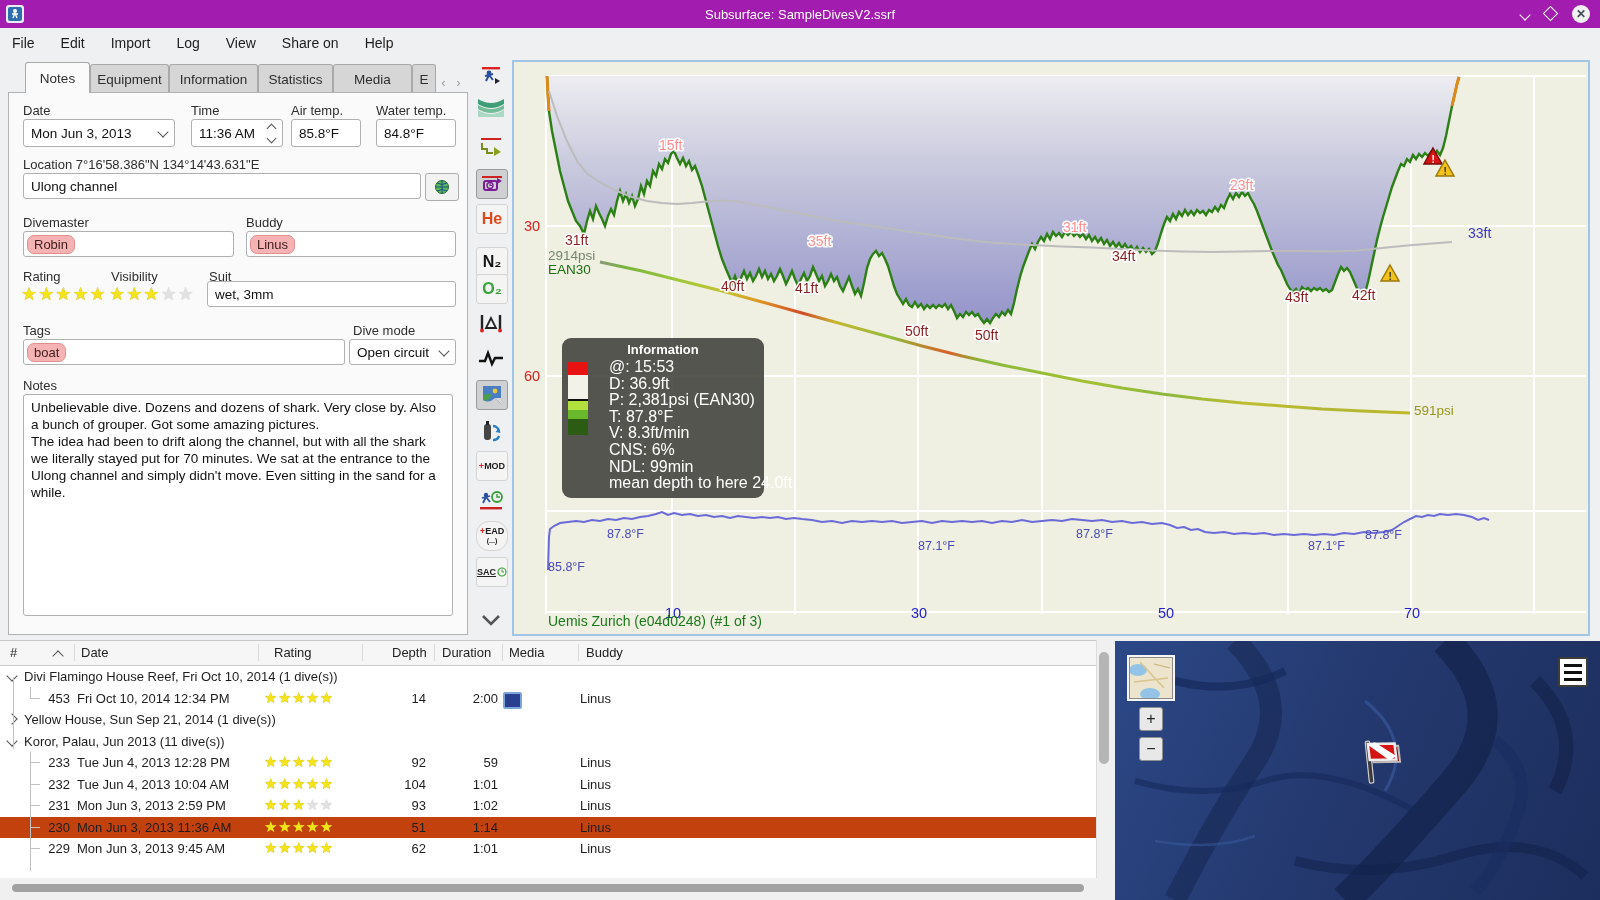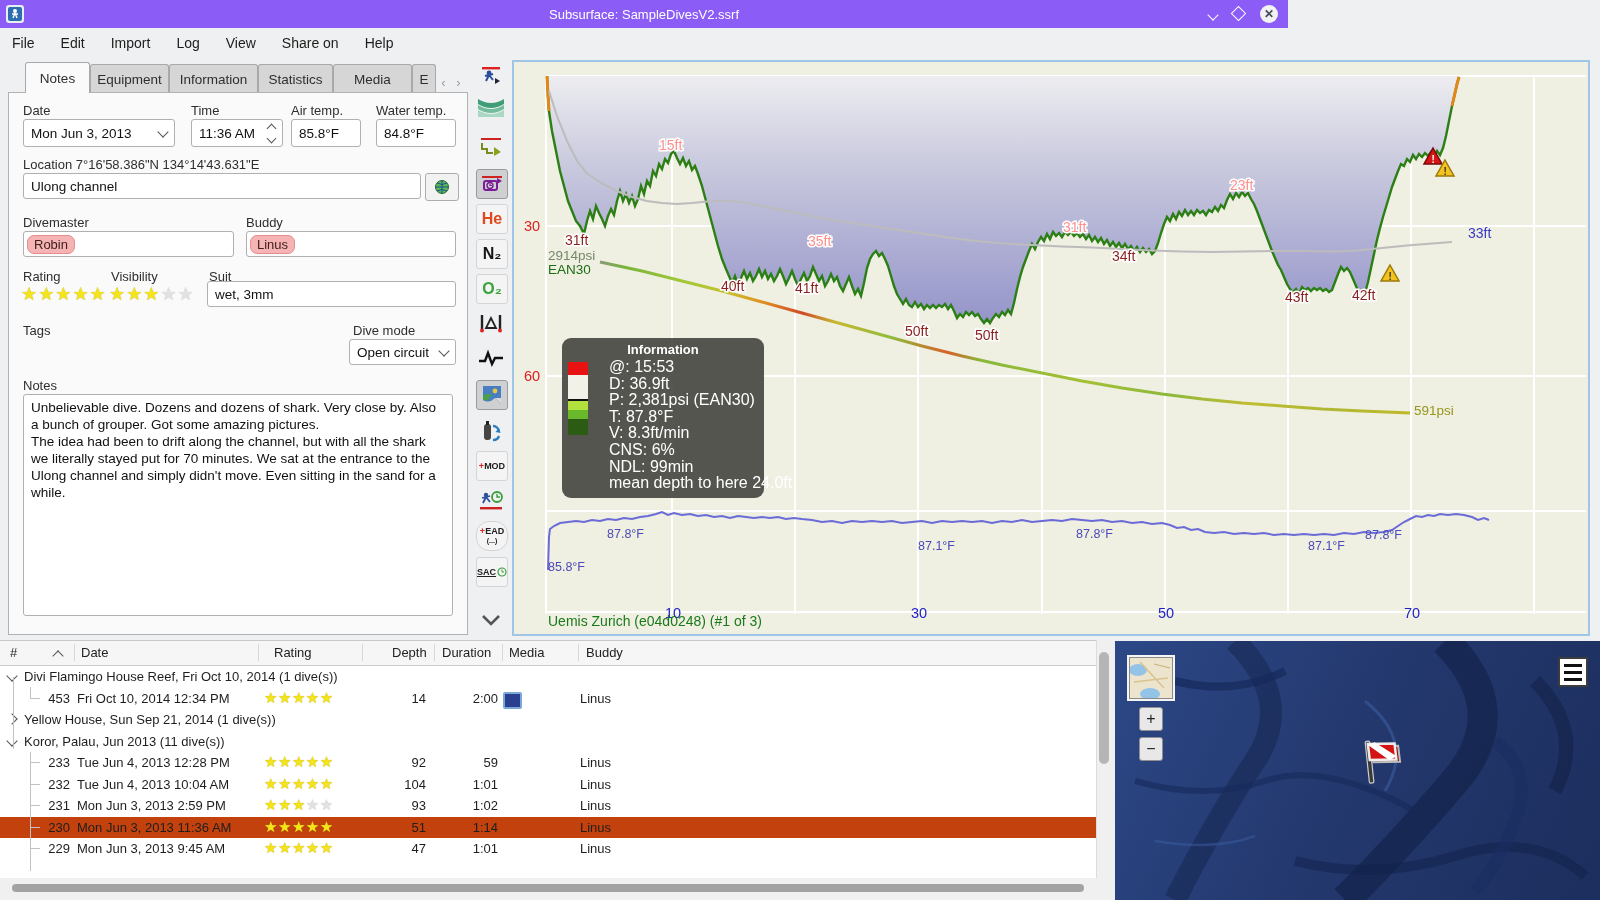--- a/index.html
+++ b/index.html
@@ -1,20 +1,20 @@
 <!DOCTYPE html>
 <html><head>
 <meta charset="utf-8">
 <style>
   html,body{margin:0;padding:0}
   body{width:1600px;height:900px;position:relative;overflow:hidden;
        font-family:"Liberation Sans",sans-serif;background:#eff0f1;color:#222}
   .abs{position:absolute}
   
-  .titlebar{position:absolute;left:0;top:0;width:1288px;height:28px;background:#8b5cf6;
+  .titlebar{position:absolute;left:0;top:0;width:1600px;height:28px;background:#a21caf;
             display:flex;align-items:center;color:#fff;font-size:13px}
   .apptitle{position:absolute;left:0;right:0;text-align:center;pointer-events:none}
   .winbtns{position:absolute;right:10px;top:0;height:28px;display:flex;align-items:center;gap:16px}
   .winbtn{color:#fff;cursor:default;font-size:13px;line-height:1}
   .closebtn{width:18px;height:18px;border-radius:50%;background:#f2f2f2;color:#424d57;
             display:flex;align-items:center;justify-content:center;font-weight:bold;font-size:12px}
   .diamond{display:inline-block;width:9px;height:9px;border:1.4px solid #fff;transform:rotate(45deg)}
   .chev{display:inline-block;width:7px;height:7px;border-right:1.6px solid #fff;border-bottom:1.6px solid #fff;transform:rotate(45deg)}
   
   .menubar{position:absolute;left:0;top:28px;width:1600px;height:30px;background:#eff0f1;
@@ -163,20 +163,23 @@
 
   <span class="flabel" style="left:14px;top:176px">Rating</span>
   <span class="flabel" style="left:102px;top:176px">Visibility</span>
   <span class="flabel" style="left:200px;top:176px">Suit</span>
   <div class="abs" style="left:12px;top:192px" id="rating-stars"><span class="star on">★</span><span class="star on">★</span><span class="star on">★</span><span class="star on">★</span><span class="star on">★</span></div>
   <div class="abs" style="left:100px;top:192px" id="visibility-stars"><span class="star on">★</span><span class="star on">★</span><span class="star on">★</span><span class="star off">★</span><span class="star off">★</span></div>
   <input class="field" style="left: 198px; top: 188px; width: 249px; height: 26px;" value="wet, 3mm">
 
   <span class="flabel" style="left:14px;top:230px">Tags</span>
   <span class="flabel" style="left:344px;top:230px">Dive mode</span>
+  <div class="field" style="left:14px;top:246px;width:322px;height:26px;padding:0 3px">
+    <span class="chip">boat</span>
+  </div>
   <div class="field combo" style="left:340px;top:246px;width:107px;height:26px">
     <span>Open circuit</span>
       <span class="cArrow"></span>
   </div>
 
   <span class="flabel" style="left:14px;top:285px">Notes</span>
   <textarea class="field" style="left: 14px; top: 301px; width: 430px; height: 222px; padding: 4px 7px; line-height: 17px; resize: none;">Unbelievable dive. Dozens and dozens of shark. Very close by. Also a bunch of grouper. Got some amazing pictures.
 The idea had been to drift along the channel, but with all the shark we literally stayed put for 70 minutes. We sat at the entrance to the Ulong channel and simply didn't move. Even sitting in the sand for a while.</textarea>
 </div>
 
@@ -208,21 +211,21 @@
         <rect x="2" y="4" width="20" height="2" fill="#c22"></rect>
         <rect x="4" y="9" width="13" height="9" rx="2" fill="none" stroke="#7a1d96" stroke-width="2"></rect>
         <circle cx="10" cy="13.5" r="3" fill="none" stroke="#7a1d96" stroke-width="1.4"></circle>
         <path d="M10 11.5 V13.5 H12" stroke="#7a1d96" stroke-width="1.2" fill="none"></path>
         <path d="M17 6 l5 3 -5 3 z" fill="#7a1d96"></path>
       </svg>
     </div>
     <div class="vbtn framed" style="top: 144px;">
       <span class="vtxt" style="color: rgb(224, 73, 30);">He</span>
     </div>
-    <div class="vbtn framed" style="top: 179px; align-items: center;">
+    <div class="vbtn framed" style="top: 187px; align-items: center;">
       <span class="vtxt" style="color: rgb(21, 21, 21);">N₂</span>
     </div>
     <div class="vbtn framed" style="top: 214px;">
       <span class="vtxt" style="color: rgb(58, 164, 58);">O₂</span>
     </div>
     <div class="vbtn" style="top: 249px;">
       <svg width="24" height="20" viewBox="0 0 24 20">
         <path d="M3 2 V16 M21 2 V16" stroke="#222" stroke-width="2.4"></path>
         <path d="M12 5 L7 15 H17 Z" fill="none" stroke="#222" stroke-width="1.8"></path>
         <circle cx="3" cy="17.5" r="2" fill="#d22"></circle>
@@ -465,21 +468,21 @@
         <span class="cell" style="left: 264px; top: 2px;"><span class="star on lstar">★</span><span class="star on lstar">★</span><span class="star on lstar">★</span><span class="star on lstar">★</span><span class="star on lstar">★</span></span>
         <span class="cell" style="left: 360px; width: 66px; text-align: right;">51</span>
         <span class="cell" style="left: 436px; width: 62px; text-align: right;">1:14</span>
         <span class="cell" style="left: 580px;">Linus</span>
       </div>
       <div class="dlrow" style="top: 197px;">
         <span class="treeline" style="left: 30px; top: 10px; width: 10px; height: 1px;"></span>
         <span class="cell" style="left: 38px; width: 32px; text-align: right;">229</span>
         <span class="cell" style="left: 77px;">Mon Jun 3, 2013 9:45 AM</span>
         <span class="cell" style="left: 264px; top: 2px;"><span class="star on lstar">★</span><span class="star on lstar">★</span><span class="star on lstar">★</span><span class="star on lstar">★</span><span class="star on lstar">★</span></span>
-        <span class="cell" style="left: 360px; width: 66px; text-align: right;">47</span>
+        <span class="cell" style="left: 360px; width: 66px; text-align: right;">62</span>
         <span class="cell" style="left: 436px; width: 62px; text-align: right;">1:01</span>
         <span class="cell" style="left: 580px;">Linus</span>
       </div>
       <div class="treeline" style="left: 13px; top: 36px; width: 1px; height: 72px; position: absolute;"></div>
       <div class="treeline" style="left: 30px; top: 46px; width: 1px; height: 12px; position: absolute;"></div>
       <div class="treeline" style="left: 30px; top: 111px; width: 1px; height: 119px; position: absolute;"></div>
     </div>
 </div>
 <div class="scroll-h-track"></div>
 <div class="scroll-h"></div>

